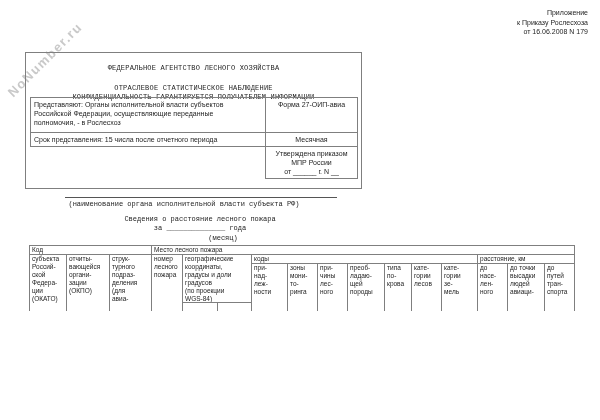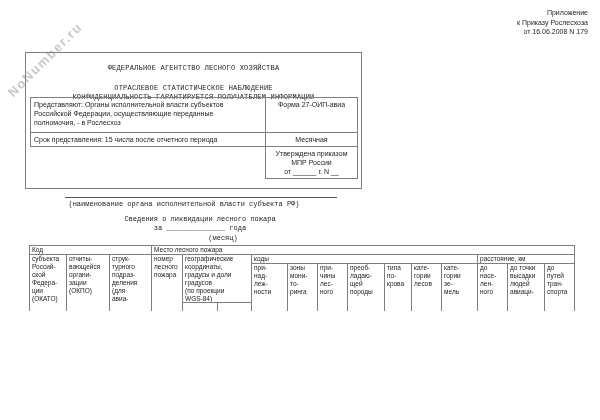--- a/index.html
+++ b/index.html
@@ -100,21 +100,21 @@
       <td class="fi-r">Утверждена приказом
 МПР России
 от ______ г. N __</td>
     </tr>
   </tbody>
     </table>
 </div>
 
 <div class="org-line"></div>
 <div class="org-caption mono">(наименование органа исполнительной власти субъекта РФ)</div>
-<div class="doc-title mono">Сведения о ликвидации лесного пожара
+<div class="doc-title mono">Сведения о расстояние лесного пожара
 за ______________ года</div>
 <div class="month-caption mono">(месяц)</div>
 
 <div class="tbl-clip">
   <table class="main sans">
     <colgroup>
       <col style="width:37px">
         <col style="width:43px">
         <col style="width:42px">
       <col style="width:31px">

